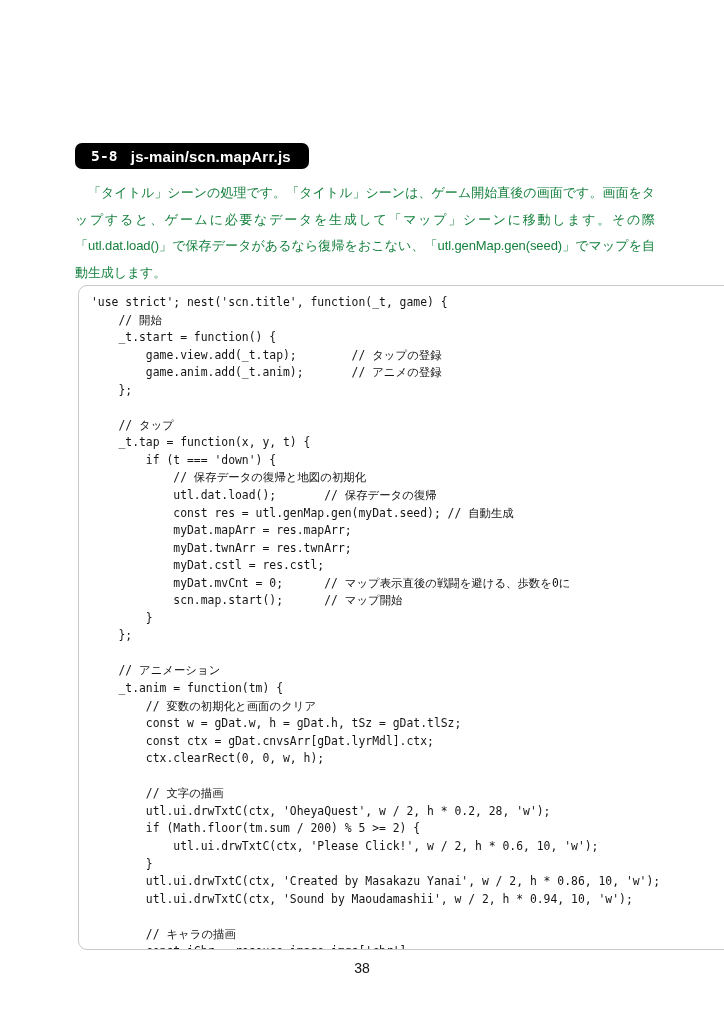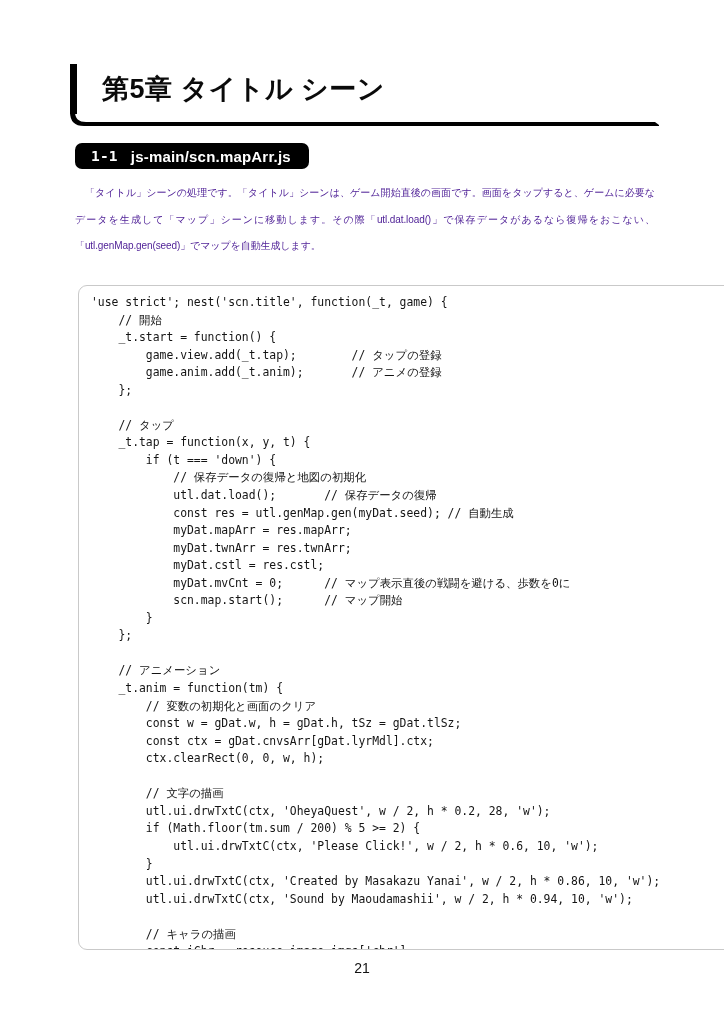--- a/index.html
+++ b/index.html
@@ -69,24 +69,24 @@
   }
   .section-badge .sec-num { font-family: "DejaVu Sans Mono", monospace; font-size: 14.5px; }
   .section-badge .sec-file { font-size: 15px; }
 
   
   .body-text {
     position: absolute;
     left: 75px;
     top: 180px;
     width: 580px;
-    font-size: 10px;
+    font-size: 13px;
     line-height: 26.5px;
     text-align: justify;
-    color: #4c1d95;
+    color: #15803d;
     letter-spacing: -0.1px;
   }
   .body-text p { margin: 0; text-indent: 1em; }
 
   
   .code-block {
     position: absolute;
     left: 78px;
     top: 285px;
     width: 663px;
@@ -118,30 +118,23 @@
     text-align: center;
     font-size: 14px;
     color: #111111;
   }
 </style>
 </head>
 <body>
 
 <div class="page">
 
-  <div class="chapter-head">
-    <svg class="bracket-svg" width="590" height="70" viewBox="0 0 590 70" aria-hidden="true">
-      <path d="M 5 2 L 5 50 Q 5 60 16 60 L 585 60 L 589 63 L 589 64 L 14 64 Q 0 64 0 50 L 0 2 Z" fill="#000000"></path>
-      <rect x="0" y="2" width="7" height="50" fill="#000000"></rect>
-    </svg>
-    <div class="chapter-title">第5章 タイトル シーン</div>
-  </div>
 
   <div class="section-badge">
-    <span class="sec-num">1-1</span>
+    <span class="sec-num">5-8</span>
     <span class="sec-file">js-main/scn.mapArr.js</span>
   </div>
 
   <div class="body-text">
     <p>「タイトル」シーンの処理です。「タイトル」シーンは、ゲーム開始直後の画面です。画面をタップすると、ゲームに必要なデータを生成して「マップ」シーンに移動します。その際「utl.dat.load()」で保存データがあるなら復帰をおこない、「utl.genMap.gen(seed)」でマップを自動生成します。</p>
   </div>
 
   <div class="code-block">
     <pre>'use strict'; nest('scn.title', function(_t, game) {
     // 開始
@@ -180,15 +173,15 @@
         utl.ui.drwTxtC(ctx, 'Sound by Maoudamashii', w / 2, h * 0.94, 10, 'w');
 
         // キャラの描画
         const iChr = resouce.image.imgs['chr'];
         ctx.drawImage(iChr, 0,     0,   tSz, tSz, tSz,     tSz*6.5, tSz*4, tSz*4);
         ctx.drawImage(iChr, tSz*3, tSz, tSz, tSz, w-tSz*5, tSz*6.5, tSz*4, tSz*4);
     };
 });</pre>
   </div>
 
-  <div class="page-number">21</div>
+  <div class="page-number">38</div>
 
 </div>
 
 </body></html>

